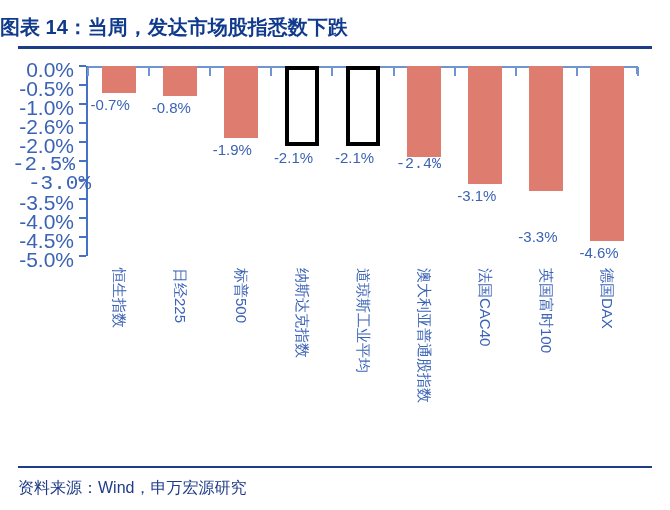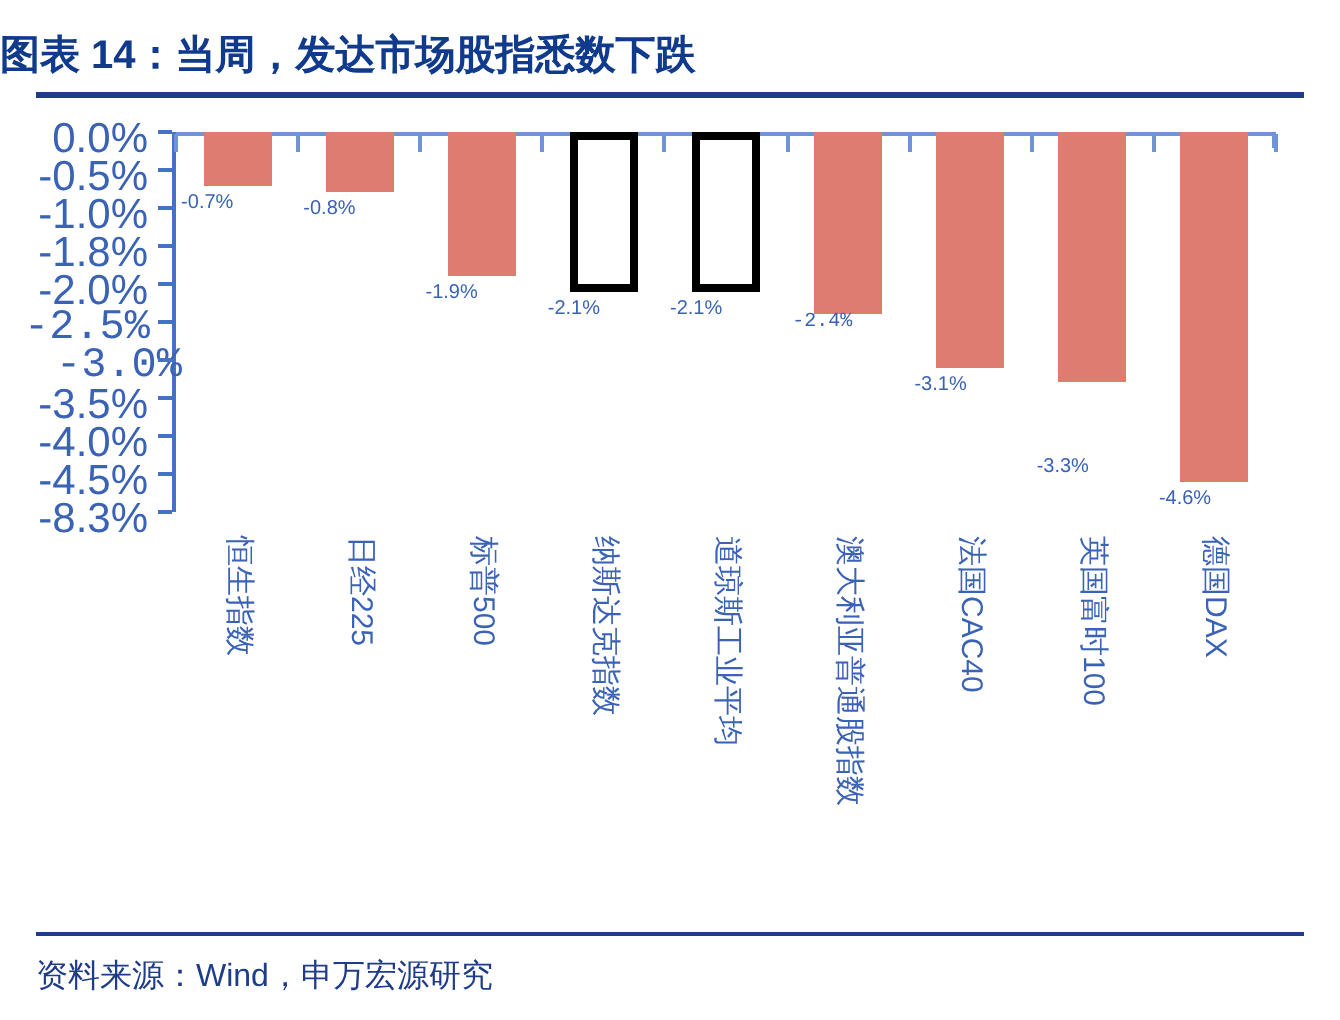--- a/index.html
+++ b/index.html
@@ -104,21 +104,21 @@
   }
   .bar.highlight {
     background: #FFFFFF;
     border: 4px solid #000000;
     box-sizing: border-box;
   }
 
   
   .data-label {
     position: absolute;
-    font-size: 10px;
+    font-size: 15px;
     color: #3B63B5;
     white-space: nowrap;
     line-height: 1;
   }
 
   
   .cat-label {
     position: absolute;
     font-size: 15px;
     color: #3B63B5;
@@ -157,35 +157,35 @@
   <div id="y-axis-line"></div>
   <div id="plot-right-edge"></div>
 
   <div id="y-ticks">
       <div class="y-tick-label" style="top: 4px; left: 12px;">0.0%</div>
       <div class="y-tick-mark" style="top: 10px;"></div>
       <div class="y-tick-label" style="top: 23px; left: 12px;">-0.5%</div>
       <div class="y-tick-mark" style="top: 29px;"></div>
       <div class="y-tick-label" style="top: 42px; left: 12px;">-1.0%</div>
       <div class="y-tick-mark" style="top: 48px;"></div>
-      <div class="y-tick-label" style="top: 61px; left: 12px;">-1.8%</div>
+      <div class="y-tick-label" style="top: 61px; left: 12px;">-2.6%</div>
       <div class="y-tick-mark" style="top: 67px;"></div>
       <div class="y-tick-label" style="top: 80px; left: 12px;">-2.0%</div>
       <div class="y-tick-mark" style="top: 86px;"></div>
       <div class="y-tick-label" style="top: 99px; left: 12px; font-family: Liberation Mono, monospace;">-2.5%</div>
       <div class="y-tick-mark" style="top: 105px;"></div>
       <div class="y-tick-label" style="top: 118px; left: 28px; font-family: Liberation Mono, monospace;">-3.0%</div>
       <div class="y-tick-mark" style="top: 124px;"></div>
       <div class="y-tick-label" style="top: 137px; left: 12px;">-3.5%</div>
       <div class="y-tick-mark" style="top: 143px;"></div>
       <div class="y-tick-label" style="top: 156px; left: 12px;">-4.0%</div>
       <div class="y-tick-mark" style="top: 162px;"></div>
       <div class="y-tick-label" style="top: 175px; left: 12px;">-4.5%</div>
       <div class="y-tick-mark" style="top: 181px;"></div>
-      <div class="y-tick-label" style="top: 194px; left: 12px;">-8.3%</div>
+      <div class="y-tick-label" style="top: 194px; left: 12px;">-5.0%</div>
       <div class="y-tick-mark" style="top: 200px;"></div>
     </div>
   <div id="x-seps">
       <div class="x-sep-tick" style="left: 87px;"></div>
       <div class="x-sep-tick" style="left: 148.111px;"></div>
       <div class="x-sep-tick" style="left: 209.222px;"></div>
       <div class="x-sep-tick" style="left: 270.333px;"></div>
       <div class="x-sep-tick" style="left: 331.444px;"></div>
       <div class="x-sep-tick" style="left: 392.556px;"></div>
       <div class="x-sep-tick" style="left: 453.667px;"></div>

